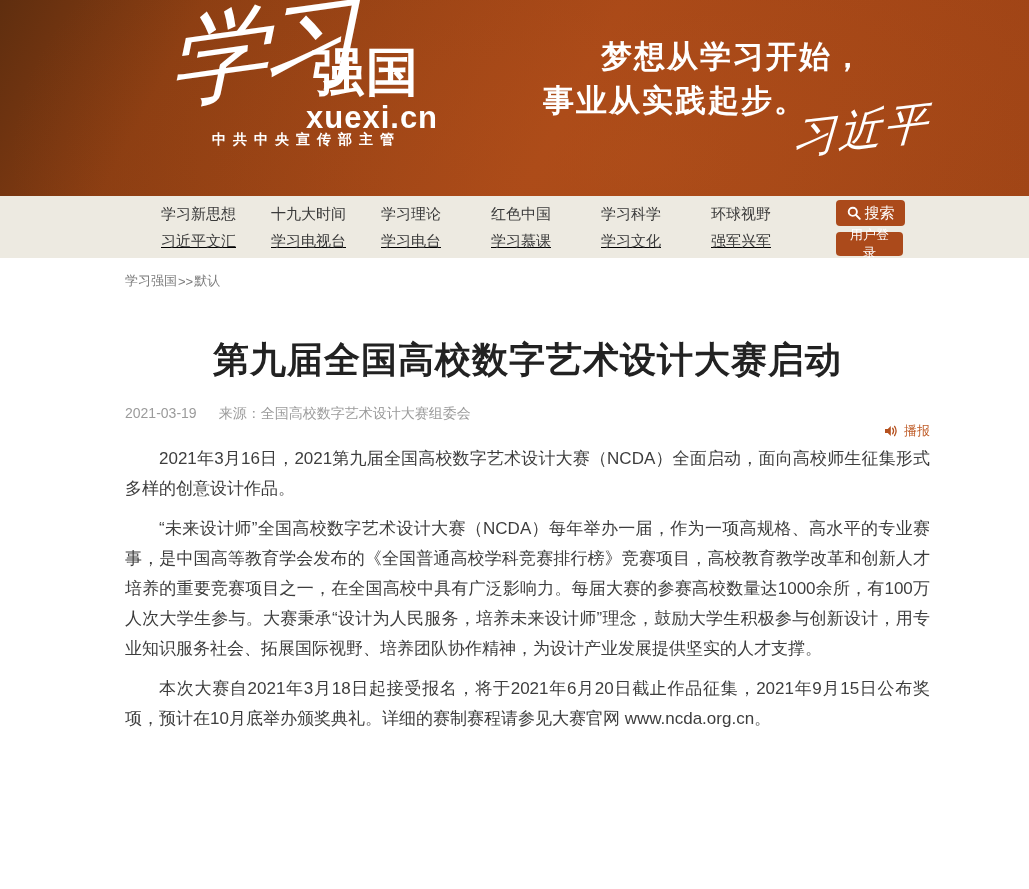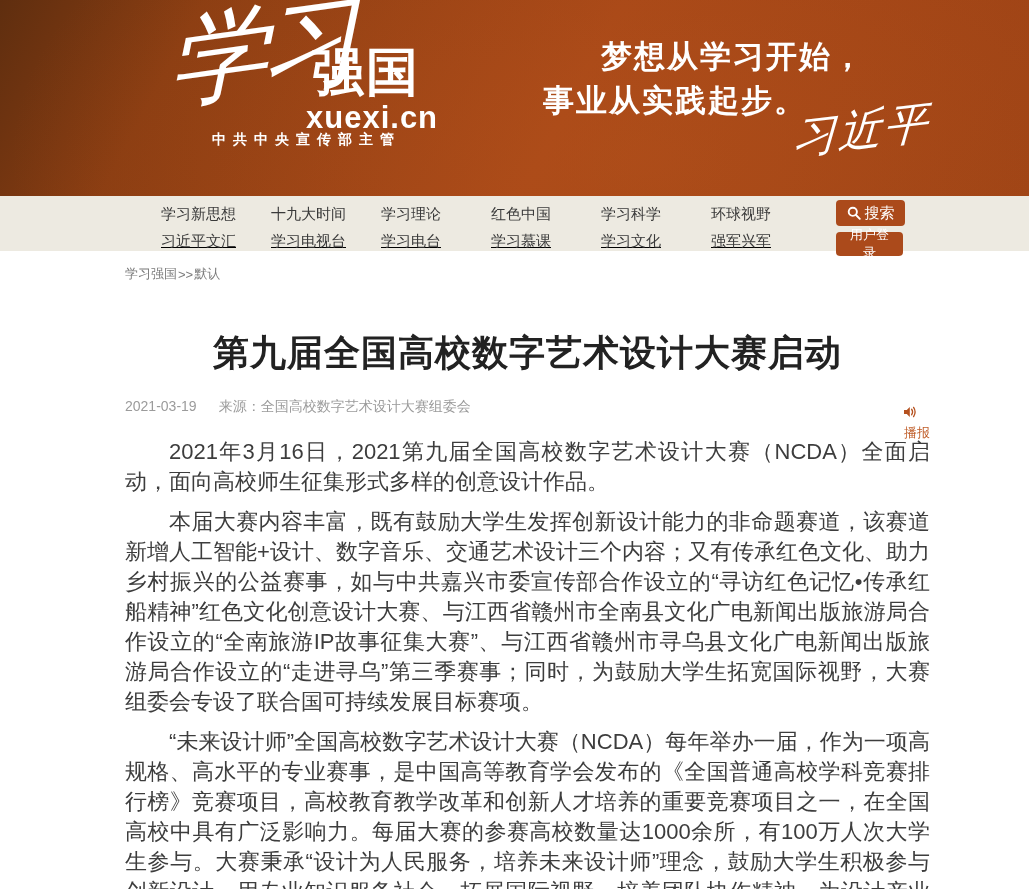--- a/index.html
+++ b/index.html
@@ -36,21 +36,21 @@
     font-size:31px; letter-spacing:2px; white-space:nowrap;
   }
   .slogan1 { left:601px; top:36px; }
   .slogan2 { left:543px; top:80px;text-align:right; }
   .signature {
     position:absolute; left:792px; top:106px; font-size:44px; line-height:50px;
     font-style:italic; font-family:"Liberation Serif", serif;
     transform:rotate(-7deg) skewX(-10deg); letter-spacing:2px;
   }
   
-  .nav { position:relative; width:1029px; height:55px; background:var(--nav_bg,#edeae1); }
+  .nav { position:relative; width:1029px; height:62px; background:var(--nav_bg,#edeae1); }
   .nav-row { position:absolute; left:161px; display:flex; }
   .nav-row.r1 { top:7px; }
   .nav-row.r2 { top:34px;text-decoration:underline; }
   .nav-row a {
     display:block; width:110px; font-size:15px; line-height:22px;
     color:#3a3a3a; text-decoration:none; white-space:nowrap;
   }
   .search-btn {
     position:absolute; left:836px; top:4px; width:69px; height:26px;
     background:var(--button_orange,#ab4a1b); border:none; border-radius:4px;
@@ -76,26 +76,26 @@
     font-weight:bold; color:#222222; letter-spacing:1px;
   }
   .meta {
     margin-top:24px; font-size:14px; line-height:17px; color:#9b9b9b;
     display:flex; gap:22px;
   }
   .broadcast-row {
     display:flex; justify-content:flex-end; align-items:center; height:16px; margin-top:1px;
   }
   .broadcast {
-    display:flex; gap:6px; font-size:13px;
-    color:var(--accent_orange,#bf5b26); text-decoration:none; cursor:pointer;flex-direction:column;
+    display:flex; align-items:center; gap:6px; font-size:13px;
+    color:var(--accent_orange,#bf5b26); text-decoration:none; cursor:pointer;
   }
   .paragraphs { margin-top:5px; }
   .paragraphs p {
-    margin:0 0 10px 0; font-size:22px; line-height:30px; color:#3d3d3d;
+    margin:0 0 10px 0; font-size:17px; line-height:30px; color:#3d3d3d;
     text-indent:2em; text-align:justify; word-break:break-all;
   }
 </style>
 </head>
 <body>
 
 <div class="header">
   <div>
     <span class="logo-calli">学习</span>
     <span class="logo-block">强国</span>
@@ -160,17 +160,16 @@
           <path d="M7.6 3.2 Q9.6 6 7.6 8.8" stroke="#b5511f" fill="none" stroke-width="1.3" stroke-linecap="round"></path>
           <path d="M9.6 1.4 Q12.6 6 9.6 10.6" stroke="#b5511f" fill="none" stroke-width="1.3" stroke-linecap="round"></path>
         </svg>
       </span>
       <span>播报</span>
     </a>
   </div>
 
   <div class="paragraphs">
     <p>2021年3月16日，2021第九届全国高校数字艺术设计大赛（NCDA）全面启动，面向高校师生征集形式多样的创意设计作品。</p>
-    <p>本届大赛内容丰富，既有鼓励大学生发挥创新设计能力的非命题赛道，该赛道新增人工智能+设计、数字音乐、交通艺术设计三个内容；又有传承红色文化、助力乡村振兴的公益赛事，如与中共嘉兴市委宣传部合作设立的“寻访红色记忆•传承红船精神”红色文化创意设计大赛、与江西省赣州市全南县文化广电新闻出版旅游局合作设立的“全南旅游IP故事征集大赛”、与江西省赣州市寻乌县文化广电新闻出版旅游局合作设立的“走进寻乌”第三季赛事；同时，为鼓励大学生拓宽国际视野，大赛组委会专设了联合国可持续发展目标赛项。</p>
     <p>“未来设计师”全国高校数字艺术设计大赛（NCDA）每年举办一届，作为一项高规格、高水平的专业赛事，是中国高等教育学会发布的《全国普通高校学科竞赛排行榜》竞赛项目，高校教育教学改革和创新人才培养的重要竞赛项目之一，在全国高校中具有广泛影响力。每届大赛的参赛高校数量达1000余所，有100万人次大学生参与。大赛秉承“设计为人民服务，培养未来设计师”理念，鼓励大学生积极参与创新设计，用专业知识服务社会、拓展国际视野、培养团队协作精神，为设计产业发展提供坚实的人才支撑。</p>
     <p>本次大赛自2021年3月18日起接受报名，将于2021年6月20日截止作品征集，2021年9月15日公布奖项，预计在10月底举办颁奖典礼。详细的赛制赛程请参见大赛官网 www.ncda.org.cn。</p>
   </div>
 </div>
 
 </body></html>

